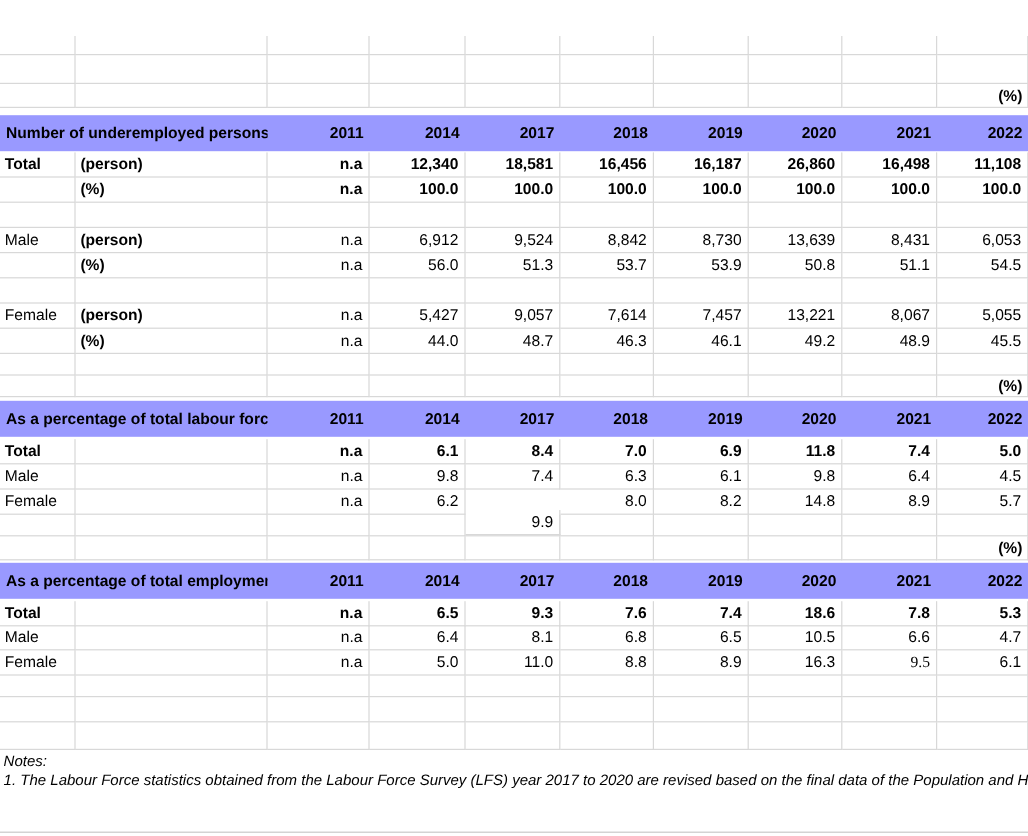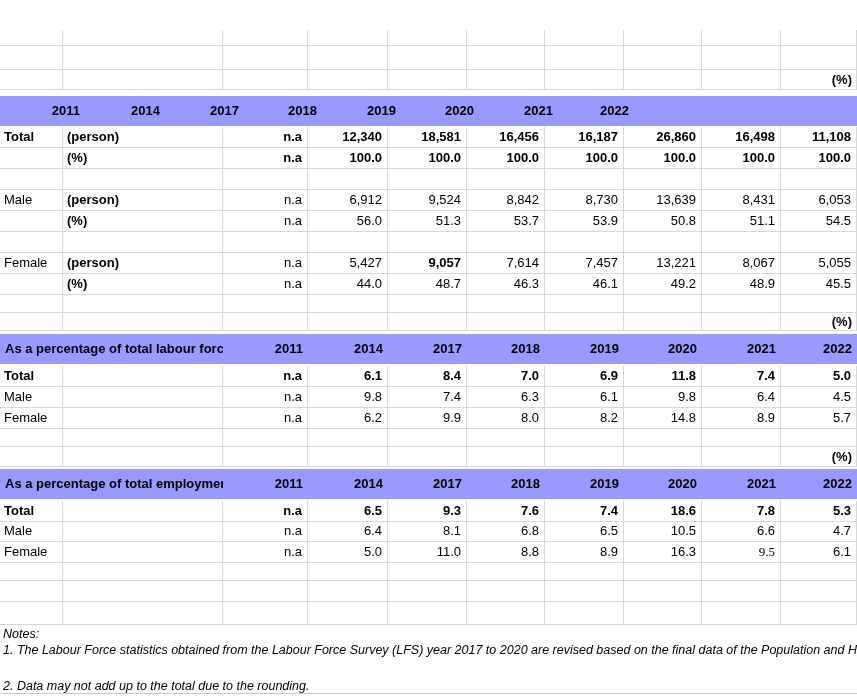--- a/index.html
+++ b/index.html
@@ -29,21 +29,20 @@
 </style>
 </head>
 <body>
 
 <div class="sheet" id="sheet">
 
 
   <div class="notes">
     <span class="nline" style="top:1px">Notes:</span>
     <span class="nline" style="top:17px">1. The Labour Force statistics obtained from the Labour Force Survey (LFS) year 2017 to 2020 are revised based on the final data of the Population and Housing</span>
-    <span class="nline" style="top:53px">2. Data may not add up to the total due to the rounding.</span>
   </div>
 <div class="grow" style="top: 30px; height: 16px; line-height: 15px;">
       <div class="gcell " style="width: 63px;"></div>
       <div class="gcell " style="width: 160px;"></div>
       <div class="gcell " style="width: 85px;"></div>
       <div class="gcell " style="width: 80px;"></div>
       <div class="gcell " style="width: 79px;"></div>
       <div class="gcell " style="width: 78px;"></div>
       <div class="gcell " style="width: 79px;"></div>
       <div class="gcell " style="width: 78px;"></div>
@@ -176,20 +175,21 @@
       <div class="gcell " style="width: 85px;"></div>
       <div class="gcell " style="width: 80px;"></div>
       <div class="gcell " style="width: 79px;"></div>
       <div class="gcell " style="width: 78px;"></div>
       <div class="gcell " style="width: 79px;"></div>
       <div class="gcell " style="width: 78px;"></div>
       <div class="gcell " style="width: 79px;"></div>
       <div class="gcell pctcell" style="width: 76px;">(%)</div>
     </div>
     <div class="band" style="top: 96px;">
+      <div class="bandlabel">Number of underemployed persons</div>
       <div class="bandyear" style="width: 85px; box-sizing: border-box;">2011</div>
       <div class="bandyear" style="width: 80px; box-sizing: border-box;">2014</div>
       <div class="bandyear" style="width: 79px; box-sizing: border-box;">2017</div>
       <div class="bandyear" style="width: 78px; box-sizing: border-box;">2018</div>
       <div class="bandyear" style="width: 79px; box-sizing: border-box;">2019</div>
       <div class="bandyear" style="width: 78px; box-sizing: border-box;">2020</div>
       <div class="bandyear" style="width: 79px; box-sizing: border-box;">2021</div>
       <div class="bandyear" style="width: 76px; box-sizing: border-box;">2022</div>
     </div>
     <div class="grow" style="top: 127px; height: 21px; line-height: 20px;">
@@ -238,21 +238,21 @@
       <div class="gcell valcell" style="width: 79px;">53.9</div>
       <div class="gcell valcell" style="width: 78px;">50.8</div>
       <div class="gcell valcell" style="width: 79px;">51.1</div>
       <div class="gcell valcell" style="width: 76px;">54.5</div>
     </div>
     <div class="grow" style="top: 253px; height: 21px; line-height: 20px;">
       <div class="gcell lblcell" style="width: 63px;">Female</div>
       <div class="gcell unitcell" style="width: 160px;">(person)</div>
       <div class="gcell valcell" style="width: 85px;">n.a</div>
       <div class="gcell valcell" style="width: 80px;">5,427</div>
-      <div class="gcell valcell" style="width: 79px; font-weight: bold;">9,057</div>
+      <div class="gcell valcell" style="width: 79px;">9,057</div>
       <div class="gcell valcell" style="width: 78px;">7,614</div>
       <div class="gcell valcell" style="width: 79px;">7,457</div>
       <div class="gcell valcell" style="width: 78px;">13,221</div>
       <div class="gcell valcell" style="width: 79px;">8,067</div>
       <div class="gcell valcell" style="width: 76px;">5,055</div>
     </div>
     <div class="grow" style="top: 274px; height: 21px; line-height: 20px;">
       <div class="gcell lblcell" style="width: 63px;"></div>
       <div class="gcell unitcell" style="width: 160px;">(%)</div>
       <div class="gcell valcell" style="width: 85px;">n.a</div>
@@ -297,21 +297,21 @@
       <div class="gcell valcell" style="width: 79px;">6.1</div>
       <div class="gcell valcell" style="width: 78px;">9.8</div>
       <div class="gcell valcell" style="width: 79px;">6.4</div>
       <div class="gcell valcell" style="width: 76px;">4.5</div>
     </div>
     <div class="grow" style="top: 408px; height: 21px; line-height: 20px;">
       <div class="gcell lblcell" style="width: 63px;">Female</div>
       <div class="gcell unitcell" style="width: 160px;"></div>
       <div class="gcell valcell" style="width: 85px;">n.a</div>
       <div class="gcell valcell" style="width: 80px;">6.2</div>
-      <div class="gcell valcell" style="width: 79px;">9.9</div>
+      <div class="gcell valcell" style="width: 79px; margin-top: 17px;">9.9</div>
       <div class="gcell valcell" style="width: 78px;">8.0</div>
       <div class="gcell valcell" style="width: 79px;">8.2</div>
       <div class="gcell valcell" style="width: 78px;">14.8</div>
       <div class="gcell valcell" style="width: 79px;">8.9</div>
       <div class="gcell valcell" style="width: 76px;">5.7</div>
     </div>
     <div class="band" style="top: 469px;">
       <div class="bandlabel">As a percentage of total employment</div>
       <div class="bandyear" style="width: 85px; box-sizing: border-box;">2011</div>
       <div class="bandyear" style="width: 80px; box-sizing: border-box;">2014</div>

